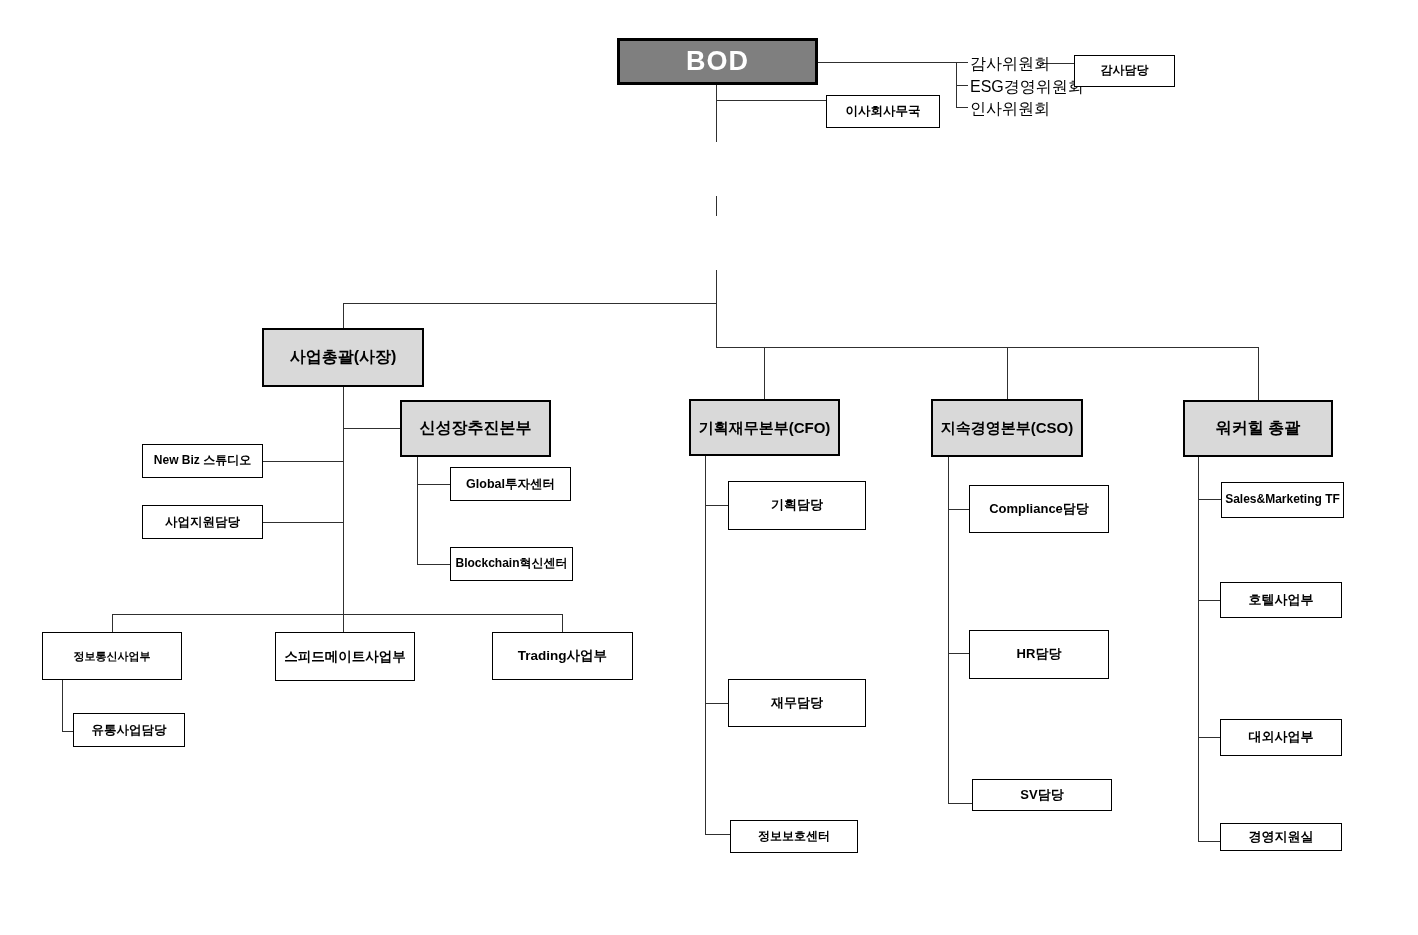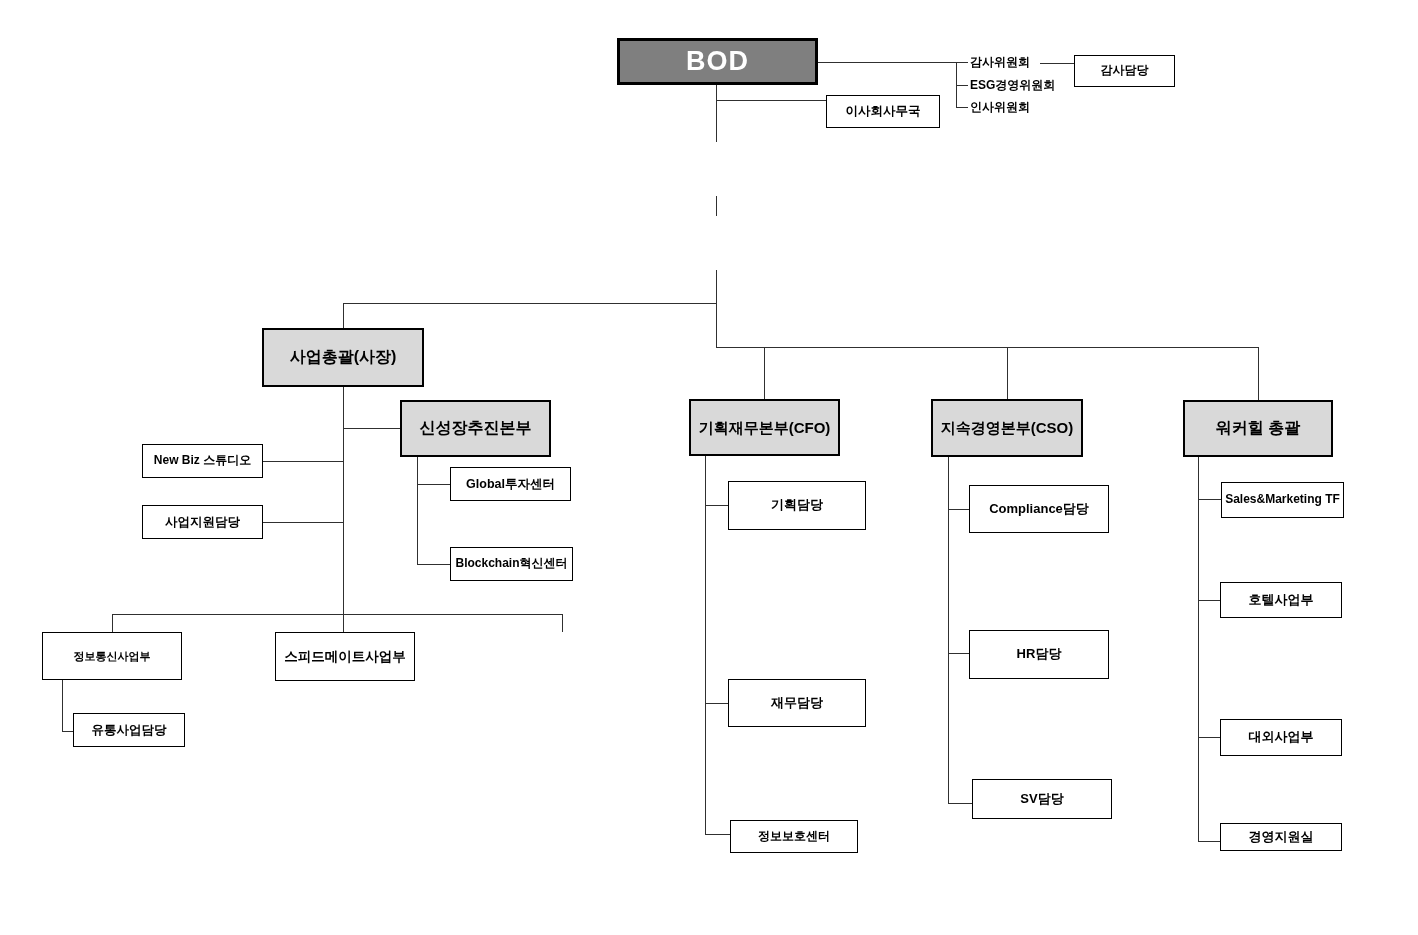--- a/index.html
+++ b/index.html
@@ -47,22 +47,22 @@
     font-size:21px;
     letter-spacing:2px;
   }
   .node.dept{
     background:var(--div-fill);
     border:2px solid var(--border);
     font-size:16px;
   }
   .lbl{
     position:absolute;
-    font-weight:bold;
-    font-size:12px;
+    font-weight:normal;
+    font-size:16px;
     white-space:nowrap;
     z-index:2;
   }
   .ln{position:absolute;background:var(--line);z-index:1;}
   .h{height:1px;}
   .v{width:1px;}
 </style>
 </head>
 <body>
 
@@ -166,20 +166,23 @@
   </div>
 
   <div class="node" style="left:42px;top:632px;width:140px;height:48px;font-size:11px">
     <span>정보통신사업부</span>
   </div>
 
   <div class="node" style="left:275px;top:632px;width:140px;height:49px;font-size:13.5px">
     <span>스피드메이트사업부</span>
   </div>
 
+  <div class="node" style="left:492px;top:632px;width:141px;height:48px;font-size:13.5px">
+    <span>Trading사업부</span>
+  </div>
 
   <div class="node" style="left:73px;top:713px;width:112px;height:34px;font-size:12.5px">
     <span>유통사업담당</span>
   </div>
 
   <div class="node dept" style="left:689px;top:399px;width:151px;height:57px;font-size:15px">
     <span>기획재무본부(CFO)</span>
   </div>
 
   <div class="node" style="left:728px;top:481px;width:138px;height:49px">
@@ -199,21 +202,21 @@
   </div>
 
   <div class="node" style="left:969px;top:485px;width:140px;height:48px">
     <span>Compliance담당</span>
   </div>
 
   <div class="node" style="left:969px;top:630px;width:140px;height:49px">
     <span>HR담당</span>
   </div>
 
-  <div class="node" style="left:972px;top:779px;width:140px;height:40px">
+  <div class="node" style="left:972px;top:779px;width:140px;height:32px">
     <span>SV담당</span>
   </div>
 
   <div class="node dept" style="left:1183px;top:400px;width:150px;height:57px">
     <span>워커힐 총괄</span>
   </div>
 
   <div class="node" style="left:1221px;top:482px;width:123px;height:36px;font-size:12px">
     <span>Sales&amp;Marketing TF</span>
   </div>

